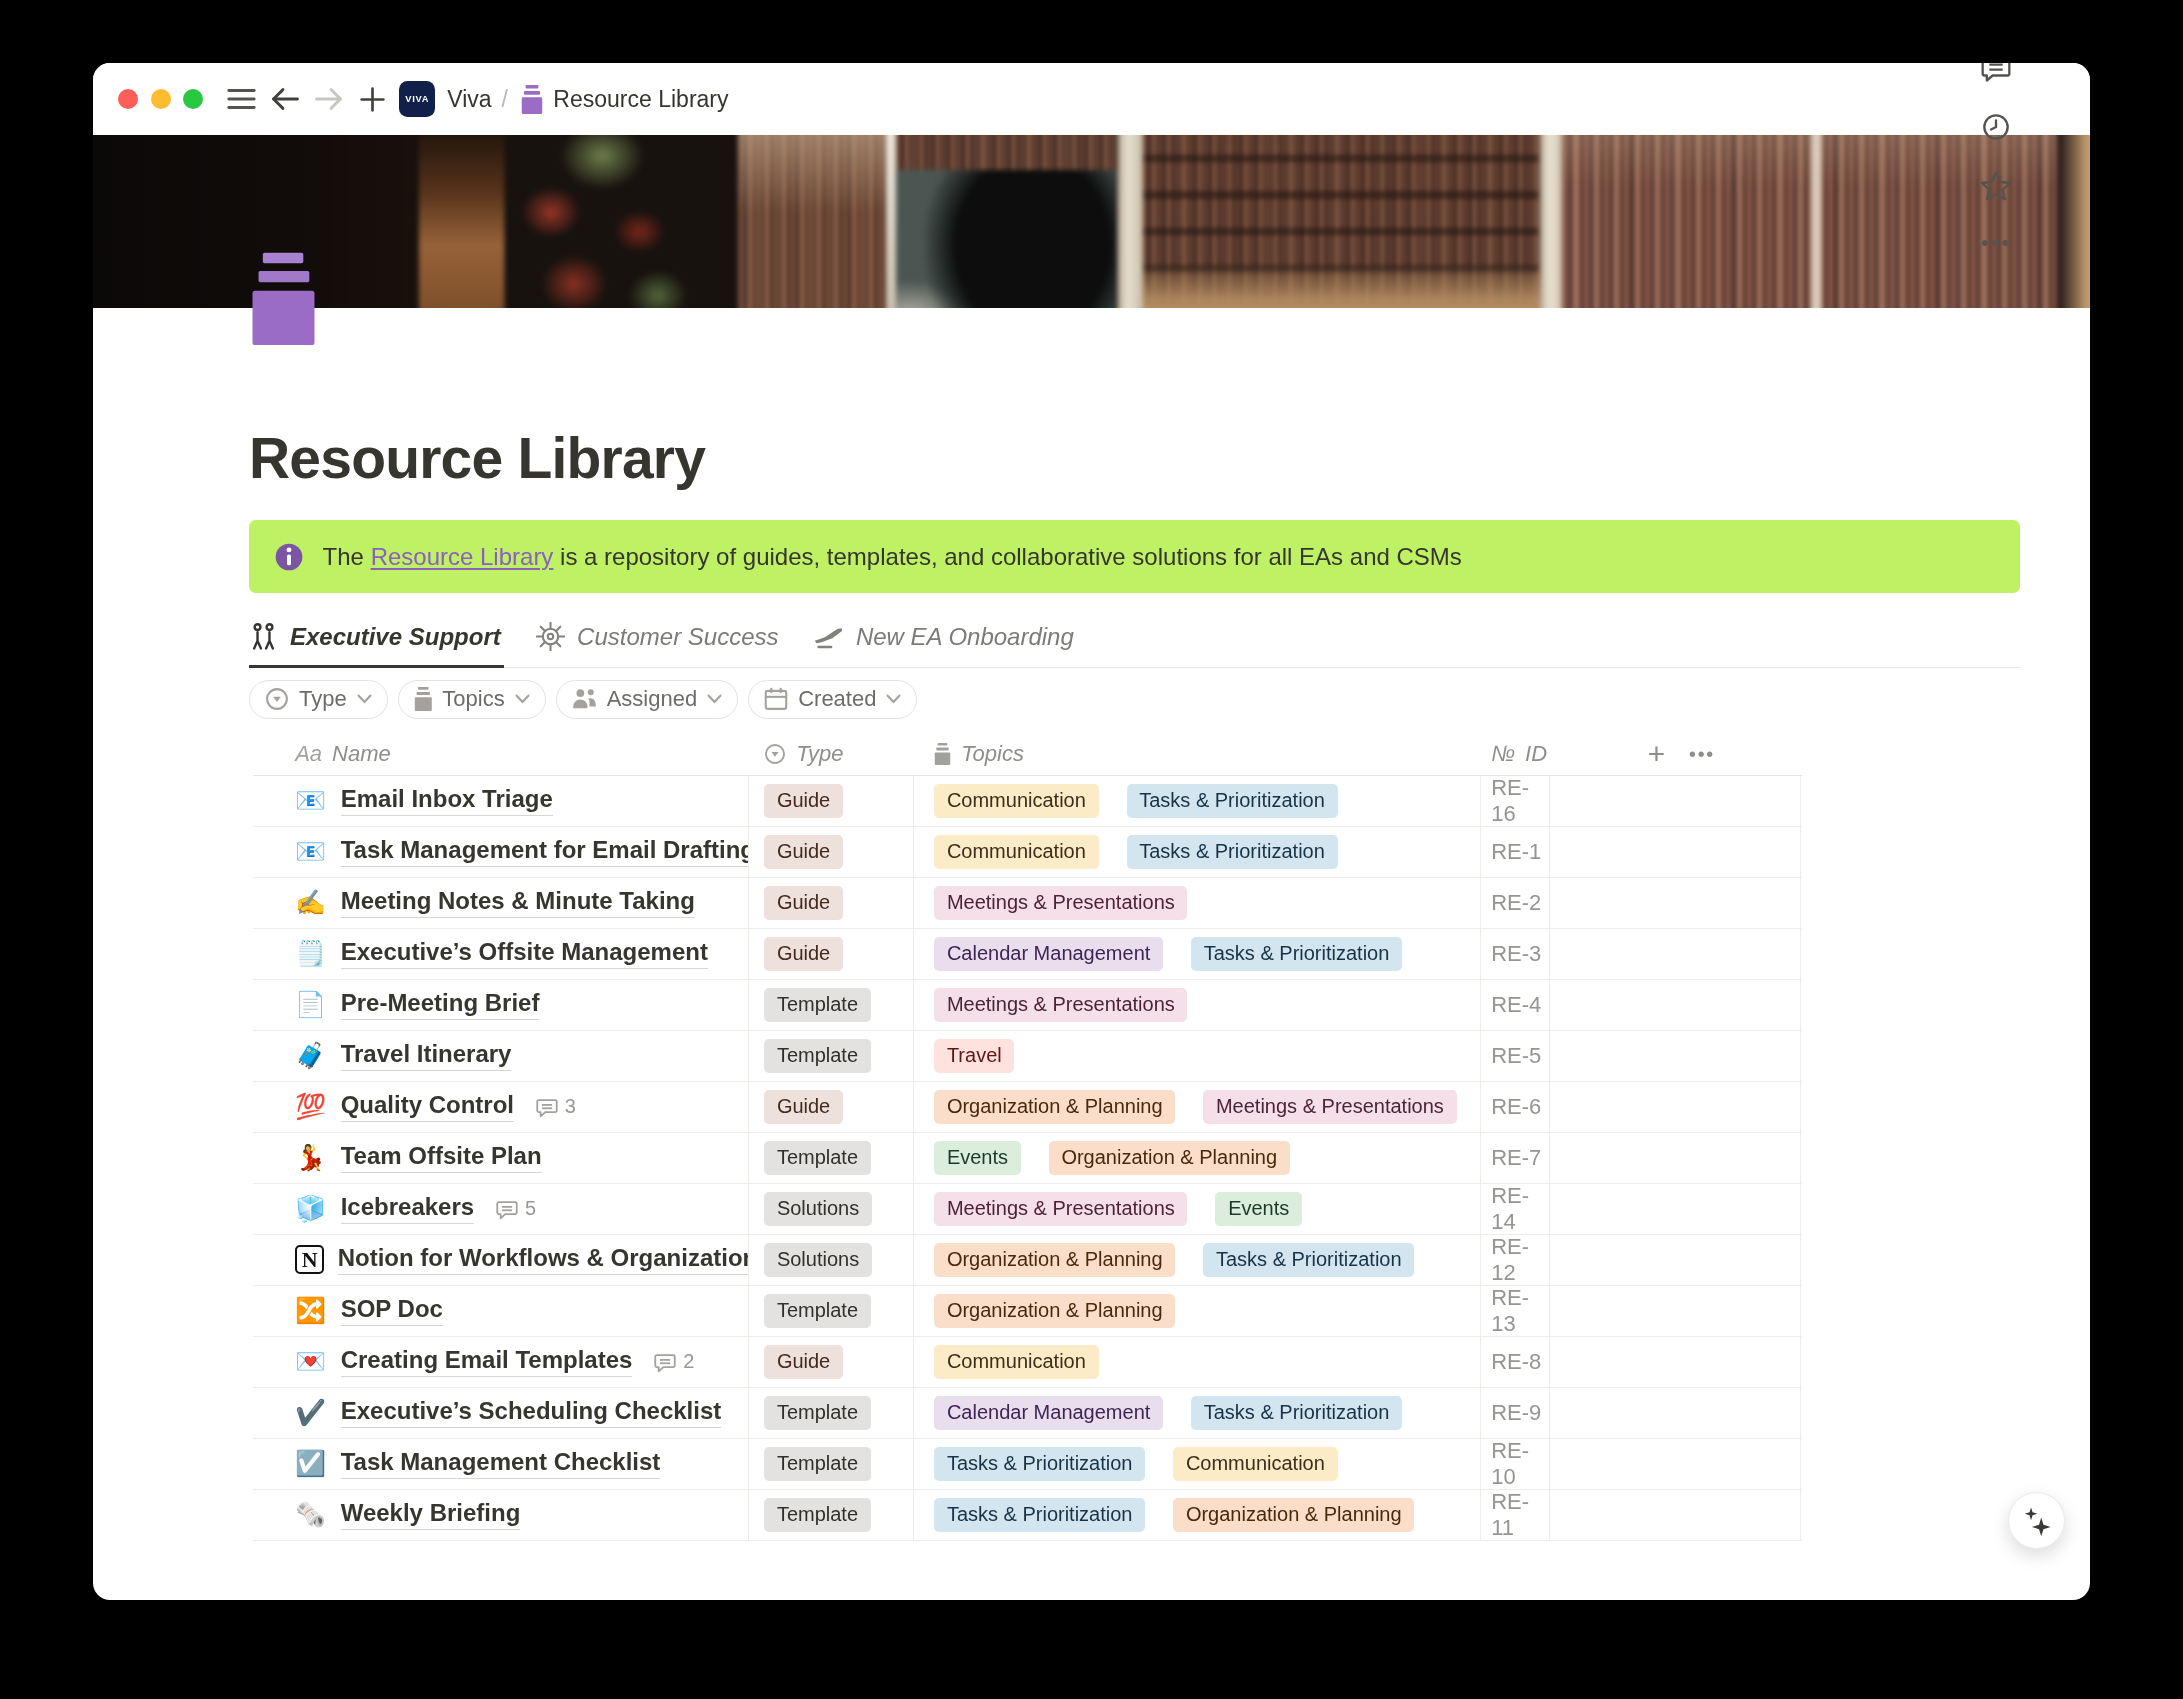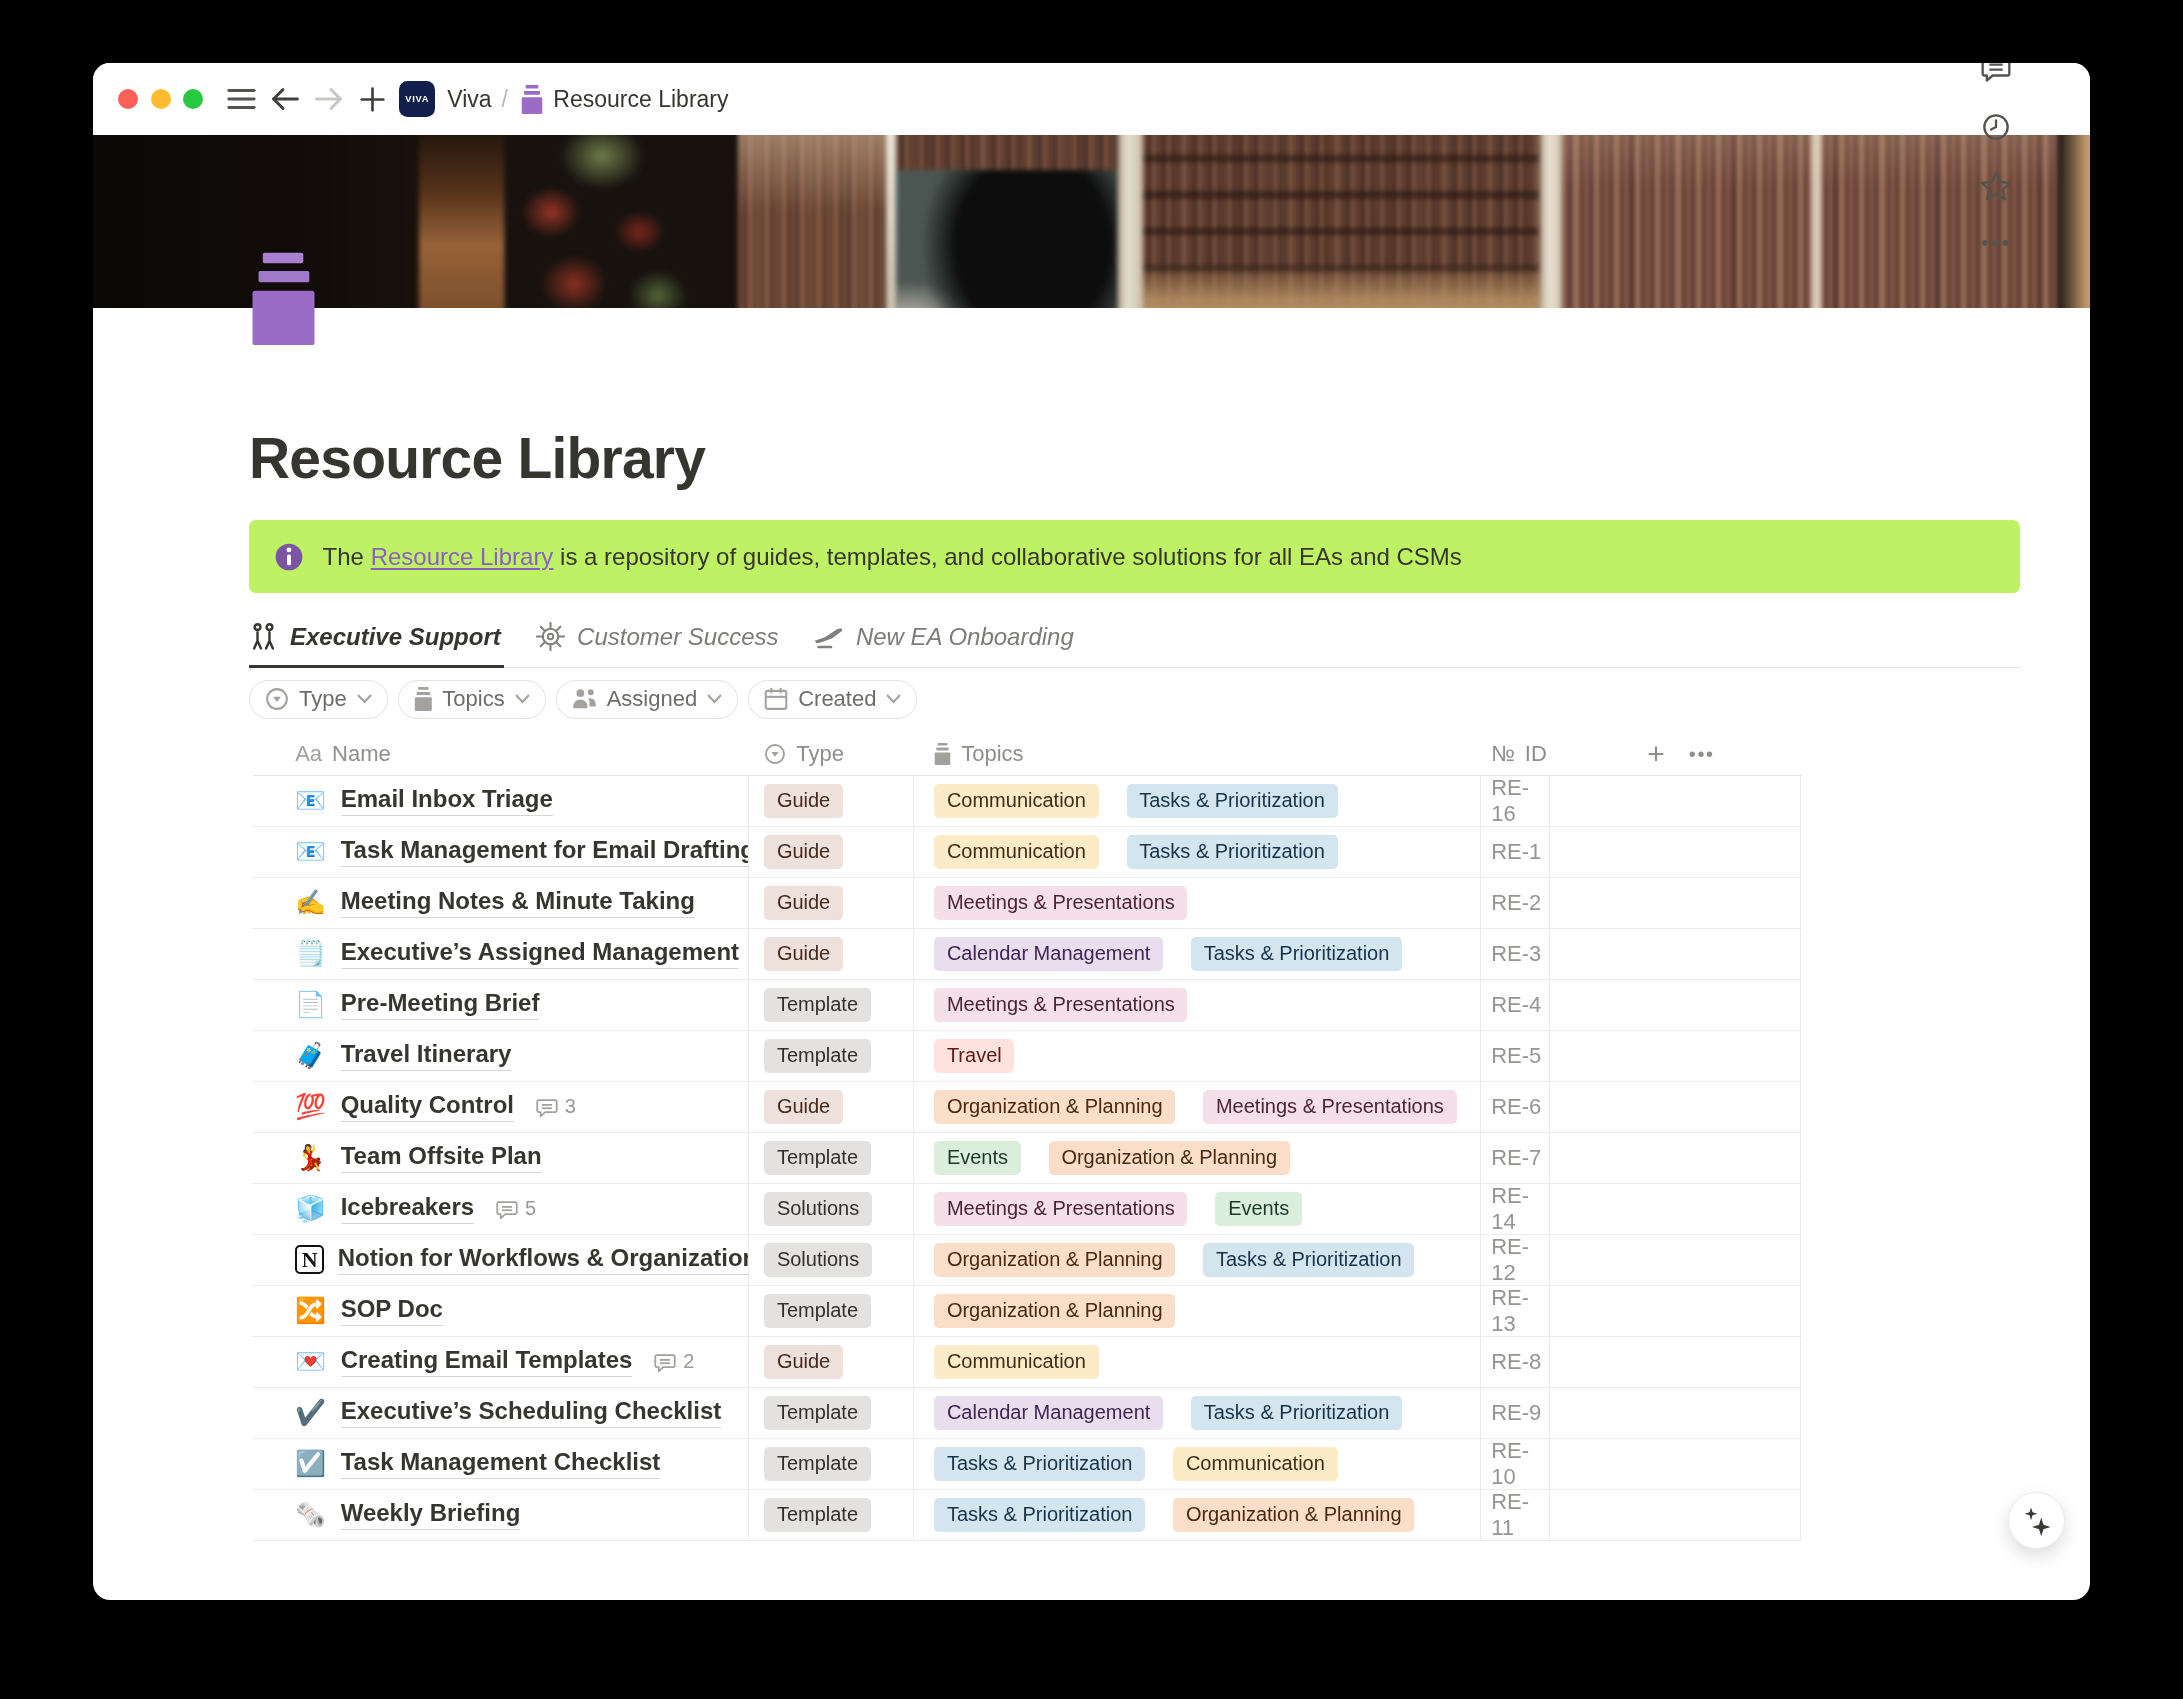--- a/index.html
+++ b/index.html
@@ -83,21 +83,21 @@
 
   
   .filters { margin-top:12px; display:flex; gap:10px; }
   .pill { display:inline-flex; align-items:center; gap:10px; height:39px; padding:0 15px;
     border:1.3px solid #E3E2DF; border-radius:20px; font-size:22px; color:#6E6C68; }
 
   
   .table { margin-top:15px; width:1549px; margin-left:4.2px; }
   .t-head { display:grid; grid-template-columns:496px 165px 567px 69px 251px;
     height:42px; align-items:center; border-bottom:0.8px solid #E4E3E0;
-    color:#8F8E8B; font-size:22px; }
+    color:#8F8E8B; font-size:22px;font-style:italic; }
   .h-cell { display:flex; align-items:center; gap:10px; }
   .h-name { padding-left:42px; } .h-type { padding-left:15px; }
   .h-topics { padding-left:20px; } .h-id { padding-left:10px; white-space:nowrap; }
   .h-extra { padding-left:97px; gap:24px; color:#8F8E8B; }
   .h-plus { font-size:30px; font-weight:300; line-height:1; }
   .h-more { font-size:20px; letter-spacing:1.7px; }
   .ic-aa { font-size:22px; color:#A3A19D; }
 
   .t-row { display:grid; grid-template-columns:496px 165px 567px 69px 251px;
     height:51px; border-bottom:0.8px solid #EDECE9; }
@@ -436,21 +436,21 @@
     <span class="cell cell-topics">
               <span class="tag" style="background: rgb(245, 224, 233); color: rgb(76, 35, 55);">Meetings &amp; Presentations</span>
             </span>
     <span class="cell cell-id">RE-2</span>
     <span class="cell cell-extra"></span>
   </div>
 
   <div class="t-row">
     <span class="cell cell-name">
       <span class="row-emoji">🗒️</span>
-      <span class="row-name">Executive’s Assigned Management</span>
+      <span class="row-name">Executive’s Offsite Management</span>
 
     </span>
     <span class="cell cell-type">
       <span class="tag type-tag" style="background: rgb(238, 224, 218); color: rgb(68, 42, 30);">Guide</span>
     </span>
     <span class="cell cell-topics">
               <span class="tag" style="background: rgb(232, 222, 238); color: rgb(65, 36, 84);">Calendar Management</span>
               <span class="tag" style="background: rgb(211, 229, 239); color: rgb(24, 51, 71);">Tasks &amp; Prioritization</span>
             </span>
     <span class="cell cell-id">RE-3</span>

